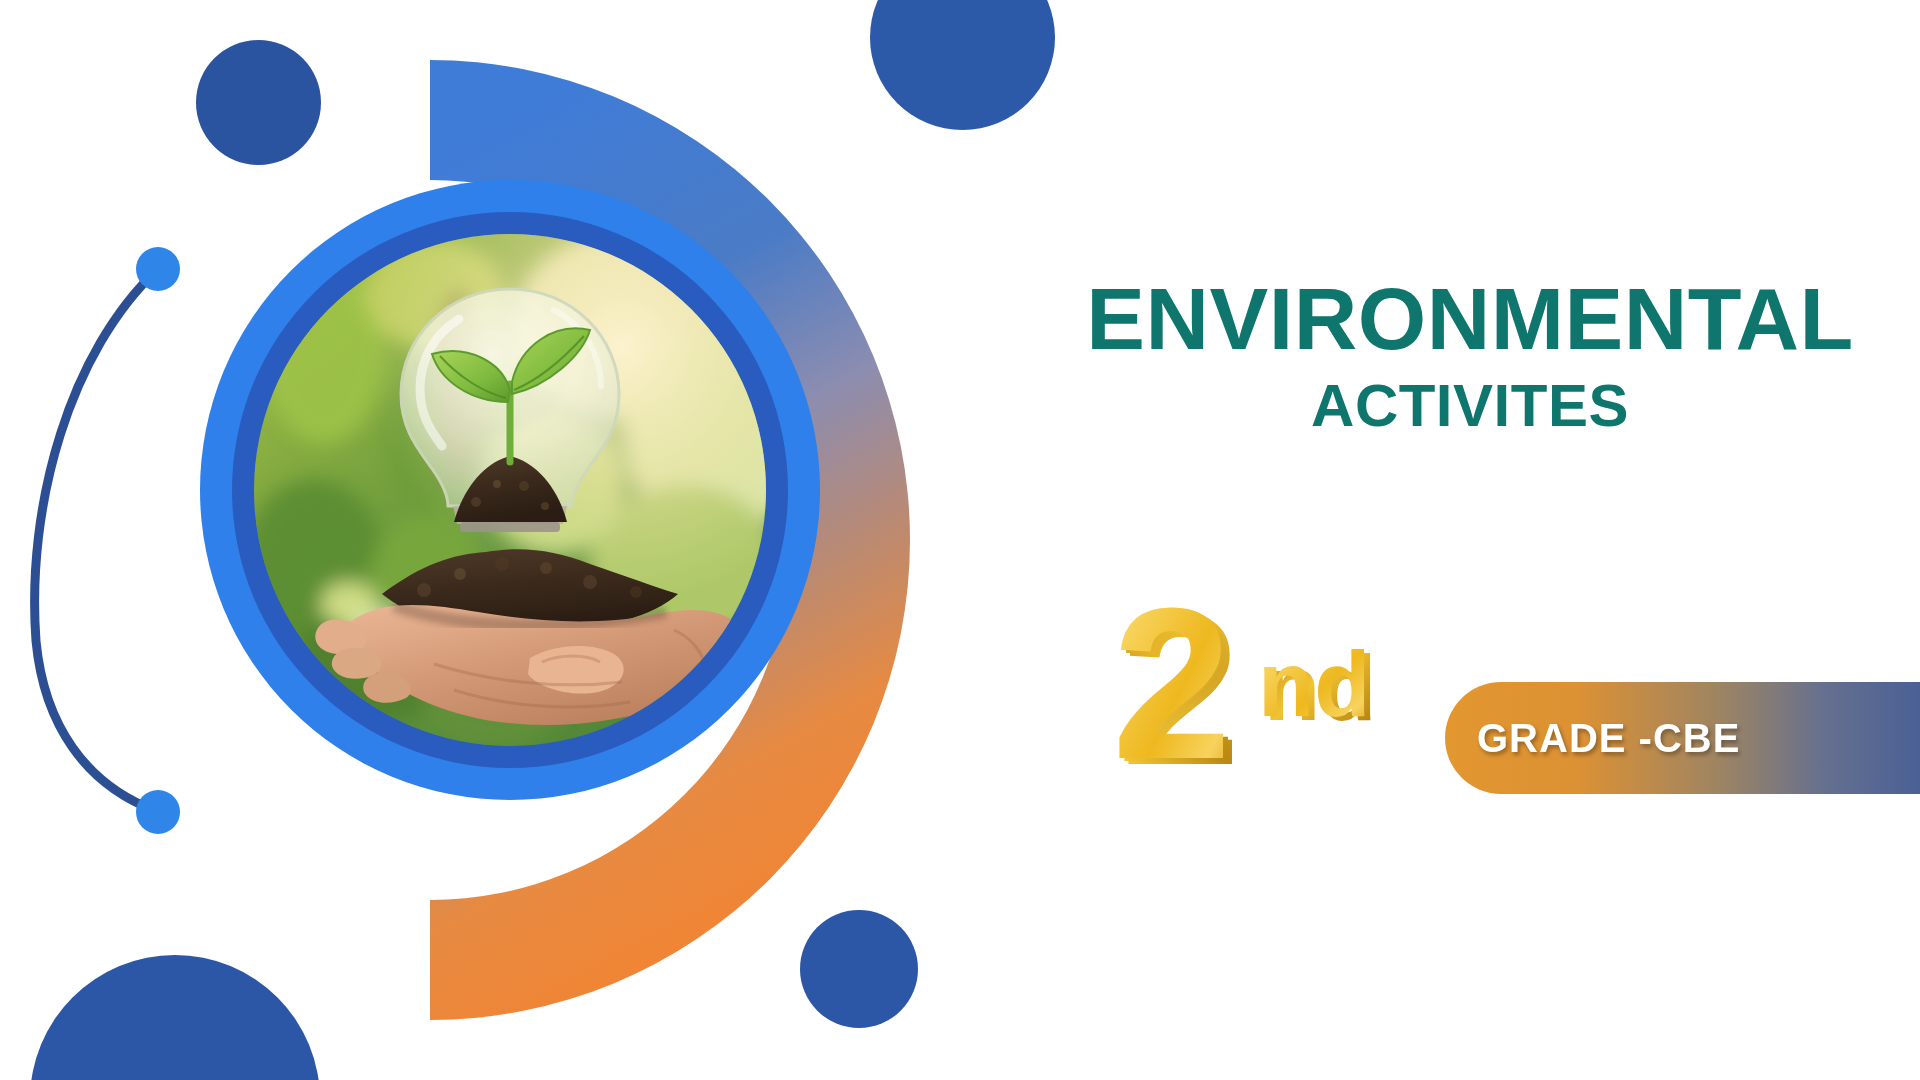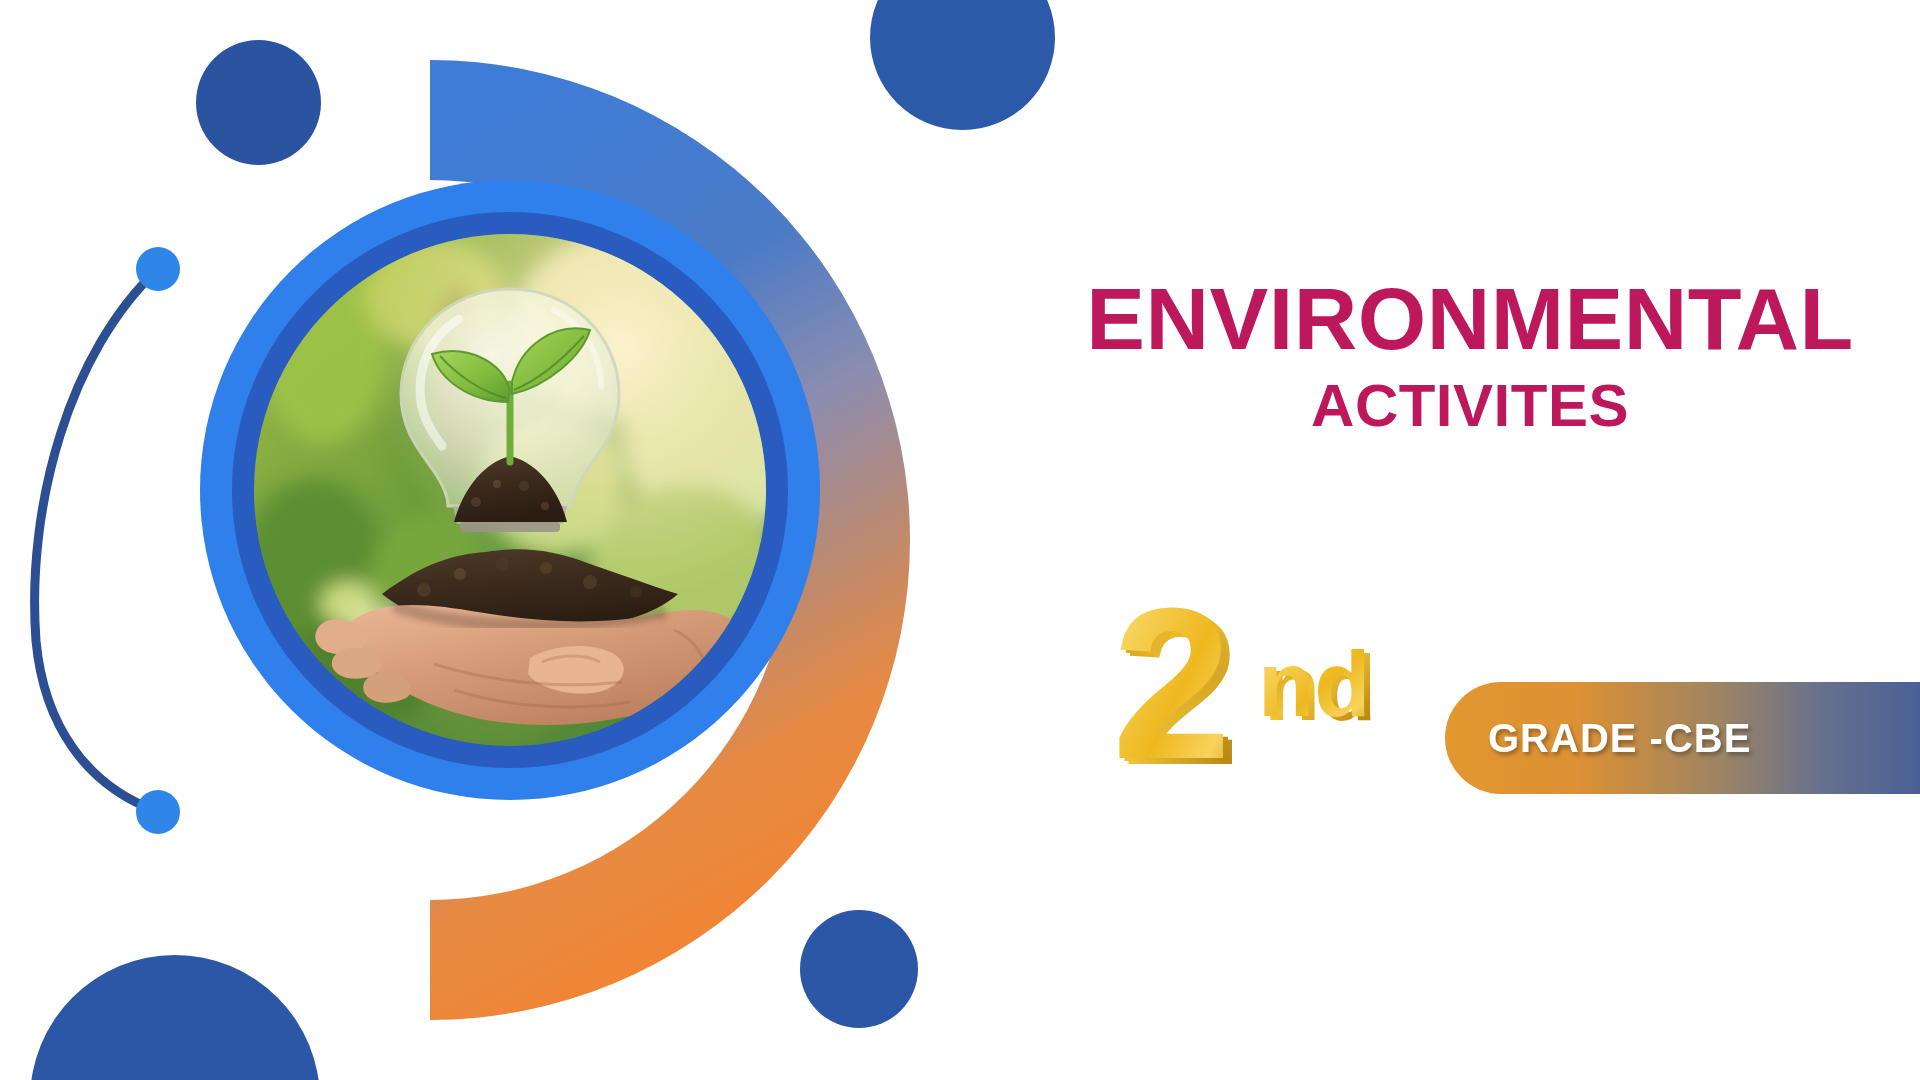--- a/index.html
+++ b/index.html
@@ -95,21 +95,21 @@
     overflow: hidden;
   }
   #photo-disc svg { display:block; width:100%; height:100%; }
 
   
   #headline {
     position: absolute;
     left: 1040px; top: 268px;
     width: 860px;
     text-align: center;
-    color: #be185d;
+    color: #0f766e;
     font-weight: 700;
     font-size: 88px;
     line-height: 1.17;
     letter-spacing: 0.5px;
   }
   #headline .hl-line { display: block; white-space: nowrap; }
   #headline .hl-line.l2 { font-size: 60px; }
 
   
   #grade-number {
@@ -127,21 +127,21 @@
     border-radius: 56px 0 0 56px;
     background: linear-gradient(to right, #e2972f 0%, #dc9134 28%, #9d8463 58%, #65708f 80%, #4a6095 100%);
     display: flex;
     align-items: center;
   }
   #grade-banner-label {
     color: #ffffff;
     font-weight: 700;
     font-size: 40px;
     letter-spacing: 1px;
-    margin-left: 43px;
+    margin-left: 32px;
     text-shadow: 2px 3px 4px rgba(0,0,0,0.33);
     white-space: nowrap;
   }
 </style>
 </head>
 <body>
 
 <div class="slide">
 
   <div id="deco-thin-arc">

